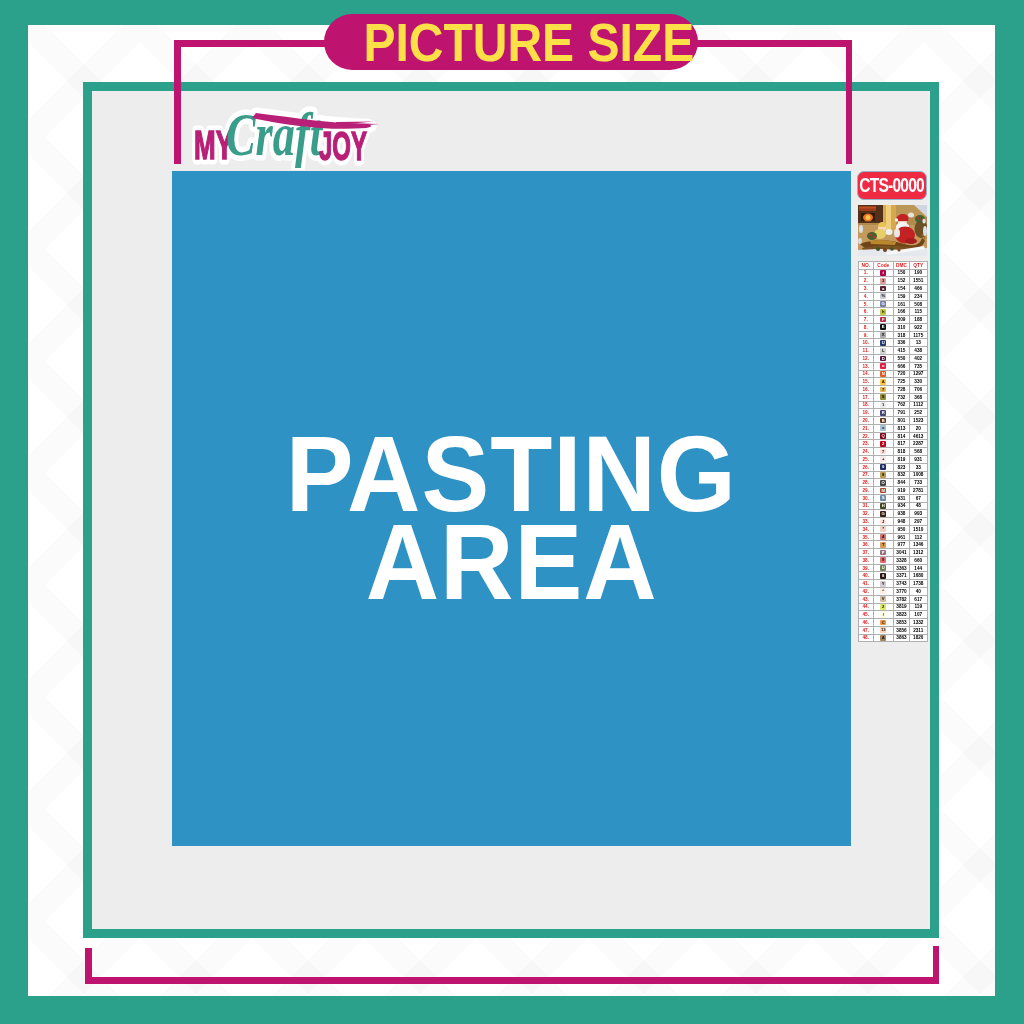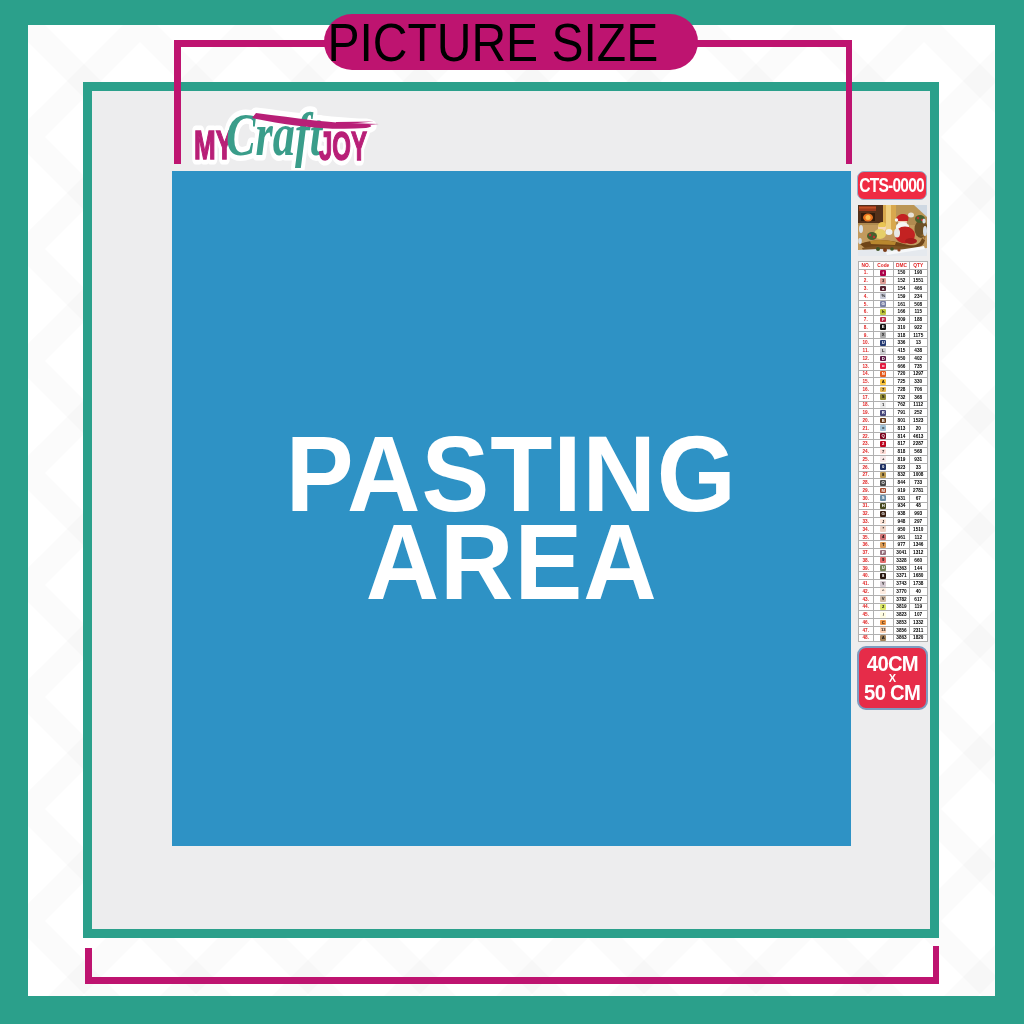--- a/index.html
+++ b/index.html
@@ -4,22 +4,22 @@
 *{margin:0;padding:0;box-sizing:border-box}
 body{width:1024px;height:1024px;overflow:hidden;font-family:"Liberation Sans",sans-serif}
 .stage{position:relative;width:1024px;height:1024px;background:#2ba08b;overflow:hidden}
 .paper{position:absolute;left:28px;top:25px;width:967px;height:971px;background:#fff}
 .frame{position:absolute;left:83px;top:82px;width:856px;height:856px;border:9px solid #2ba08b}
 .content{position:absolute;left:92px;top:91px;width:838px;height:838px;background:#ededee}
 .blue{position:absolute;left:172px;top:171px;width:679px;height:675px;background:#2e92c5;
  display:flex;flex-direction:column;align-items:center;justify-content:center;text-align:center}
 .blue .t{color:#fff;font-weight:bold;font-size:107px;line-height:88px;letter-spacing:1px;transform:scaleX(.95);position:relative;top:9px}
 .pinkline{position:absolute;background:#be1470}
-.pill{position:absolute;background:#be1470;border-radius:40px;color:#000000;font-weight:normal;
- display:flex;align-items:center;justify-content:flex-start}
+.pill{position:absolute;background:#be1470;border-radius:40px;color:#fde047;font-weight:bold;
+ display:flex;align-items:center;justify-content:flex-end}
 .cts{position:absolute;left:857px;top:171px;width:70px;height:29px;background:#ef2b43;
  border:1.5px solid #93b4cf;border-radius:7px;display:flex;align-items:center;justify-content:center}
 .cts span{color:#fff;font-weight:bold;font-size:20px;letter-spacing:-1px;transform:scaleX(.78);white-space:nowrap}
 .chart{position:absolute;left:858px;top:261px;width:69.5px;border-collapse:collapse;background:#fff;table-layout:fixed}
 .chart td,.chart th{border:0.6px solid #b0b0b0;padding:0;text-align:center;vertical-align:middle;overflow:hidden}
 .chart th{height:7.6px;color:#e02424;font-size:4.8px;font-weight:bold}
 .chart td{height:7.78px;font-size:4.7px;color:#000;font-weight:bold}
 .chart td.no{color:#e02424;font-weight:bold}
 .sq{display:inline-block;width:5.8px;height:5.8px;line-height:5.8px;font-size:4.2px;font-weight:bold;border-radius:1px;vertical-align:middle}
 .sizebox{position:absolute;left:857px;top:646px;width:71px;height:64px;background:#e62c49;
@@ -435,18 +435,13 @@
         </tr>
 <tr>
           <td class="no">48.</td>
           <td class="code"><span class="sq" style="background:#a4835c;color:#111">A</span></td>
           <td class="dmc">3863</td>
           <td class="qty">1820</td>
         </tr>
 </tbody>
     </table>
 
-<div class="sizebox">
-      <div class="b">40CM</div>
-      <div class="x">X</div>
-      <div class="b">50 CM</div>
-    </div>
 </div>
 
 </body></html>

